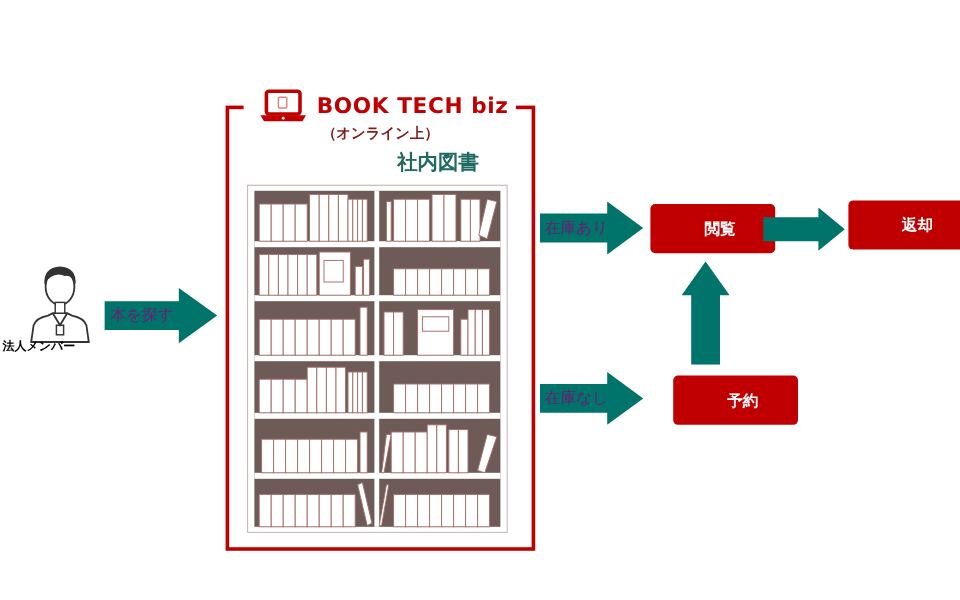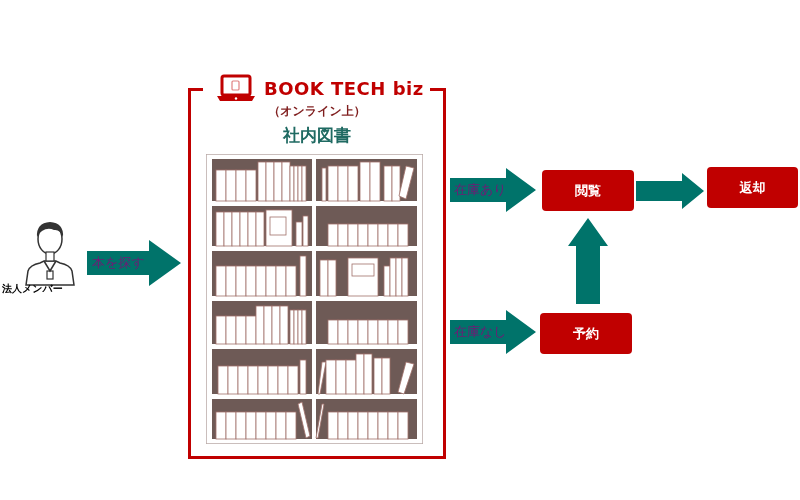--- a/index.html
+++ b/index.html
@@ -5,26 +5,26 @@
   html,body{margin:0;padding:0;}
   body{width:800px;height:500px;background:#ffffff;position:relative;overflow:hidden;
        font-family:"DejaVu Sans","Liberation Sans",sans-serif;}
   .abs{position:absolute;}
   .frame{position:absolute;left:188px;top:88px;width:252px;height:365px;border:3px solid #c00000;box-sizing:content-box;}
   .frame-gap{position:absolute;left:203px;top:84px;width:220px;height:10px;background:#fff;}
   .brand{position:absolute;left:210px;top:72px;height:32px;display:flex;align-items:center;gap:8px;background:#fff;padding:0 6px;}
   .brand-text{color:#c00000;font-weight:bold;font-size:18px;letter-spacing:0.5px;white-space:nowrap;}
   .sub{position:absolute;left:188px;width:258px;text-align:center;font-weight:bold;}
   .sub1{top:103px;font-size:12px;color:#7f1d1d;}
-  .sub2{top:124px;font-size:17px;color:#1f6a62;}
+  .sub2{top:124px;font-size:17px;color:#1f6a62;margin-left:48px;}
   .shelf{position:absolute;left:206px;top:154px;width:217px;height:290px;}
   .arrow{position:absolute;}
   .arrow-label{position:absolute;color:#701a75;font-weight:normal;font-size:13px;white-space:nowrap;}
   .box{position:absolute;background:#c00000;border-radius:4px;color:#fff;font-weight:bold;font-size:13px;
-       display:flex;align-items:center;justify-content:center;}
+       display:flex;align-items:center;justify-content:center;padding-left:12px;}
   .person-label{position:absolute;left:2px;top:282px;font-weight:bold;font-size:10px;color:#000000;white-space:nowrap;}
 </style>
 </head>
 <body>
 
 <div class="abs" style="left:20px;top:215px;width:60px;height:75px;">
   <svg width="60" height="72" viewBox="0 0 60 72">
     <path d="M6 70 L8 56 Q10 50 20 48 L24 46 L36 46 L40 48 Q50 50 52 56 L54 70 Z" fill="#fff" stroke="#333" stroke-width="1.5"></path>
     <path d="M24 46 L30 56 L36 46" fill="none" stroke="#333" stroke-width="1.5"></path>
     <rect x="27" y="56" width="6" height="8" fill="none" stroke="#333" stroke-width="1.2"></rect>
@@ -207,21 +207,21 @@
 
 <div class="arrow" style="left:450px;top:310px;width:86px;height:44px;">
   <svg width="86" height="44" viewBox="0 0 86 44">
     <polygon points="0,10 56,10 56,0 86,22 56,44 56,34 0,34" fill="#00736a"></polygon>
   </svg>
   <div class="arrow-label" style="left:4px;top:13px;">在庫なし</div>
 </div>
 
 <div class="box" style="left:542px;top:170px;width:92px;height:41px;">閲覧</div>
 <div class="box" style="left:707px;top:167px;width:91px;height:41px;">返却</div>
-<div class="box" style="left:540px;top:313px;width:92px;height:41px;">予約</div>
+<div class="box" style="left:561px;top:313px;width:92px;height:41px;">予約</div>
 
 <div class="arrow" style="left:636px;top:173px;width:68px;height:36px;">
   <svg width="68" height="36" viewBox="0 0 68 36">
     <polygon points="0,8 46,8 46,0 68,18 46,36 46,28 0,28" fill="#00736a"></polygon>
   </svg>
 </div>
 
 <div class="arrow" style="left:568px;top:218px;width:40px;height:86px;">
   <svg width="40" height="86" viewBox="0 0 40 86">
     <polygon points="20,0 40,28 32,28 32,86 8,86 8,28 0,28" fill="#00736a"></polygon>

